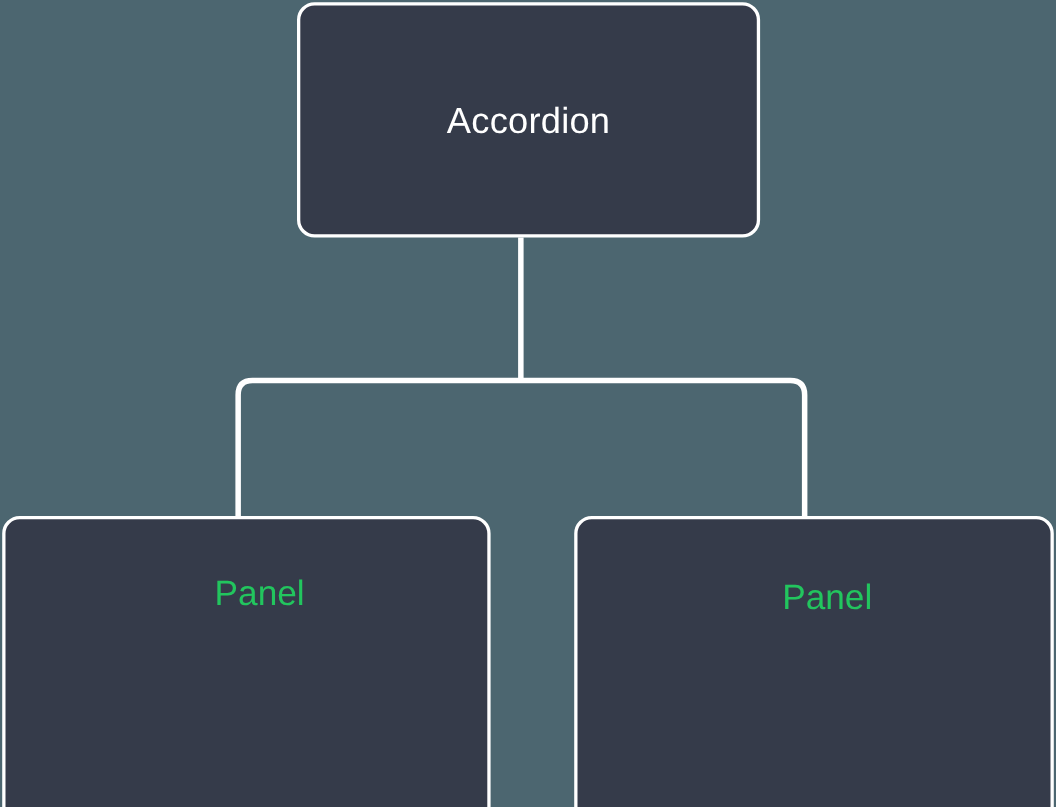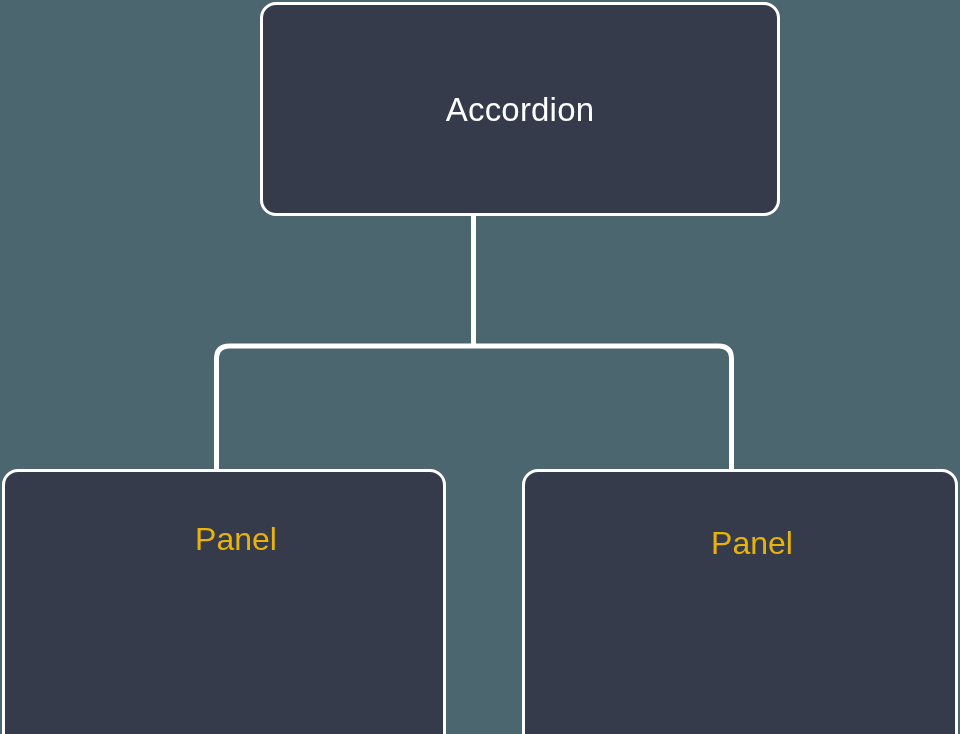--- a/index.html
+++ b/index.html
@@ -35,23 +35,23 @@
   
   .node-card {
     position: absolute;
     background: #353b4a;
     border: 3px solid #ffffff;
     border-radius: 16px;
     box-sizing: border-box;
   }
 
   #accordion-card {
-    left: 260px;
+    left: 270px;
     top: 2px;
-    width: 520px;
+    width: 421px;
     height: 214px;
   }
 
   #accordion-card .node-title {
     position: absolute;
     left: 0;
     right: 0;
     top: 88px;
     text-align: center;
     color: #ffffff;
@@ -79,21 +79,21 @@
   #panel-card-1 {
     left: 522px;
     width: 436px;
   }
 
   .panel-card .node-title {
     position: absolute;
     left: 0;
     right: 0;
     text-align: center;
-    color: #eab308;
+    color: #22c55e;
     font-size: 32px;
     line-height: 1;
     margin-left: 24px;
   }
 
   #panel-card-0 .node-title { top: 51px; }
   #panel-card-1 .node-title { top: 55px; }
 </style>
 </head>
 <body>

